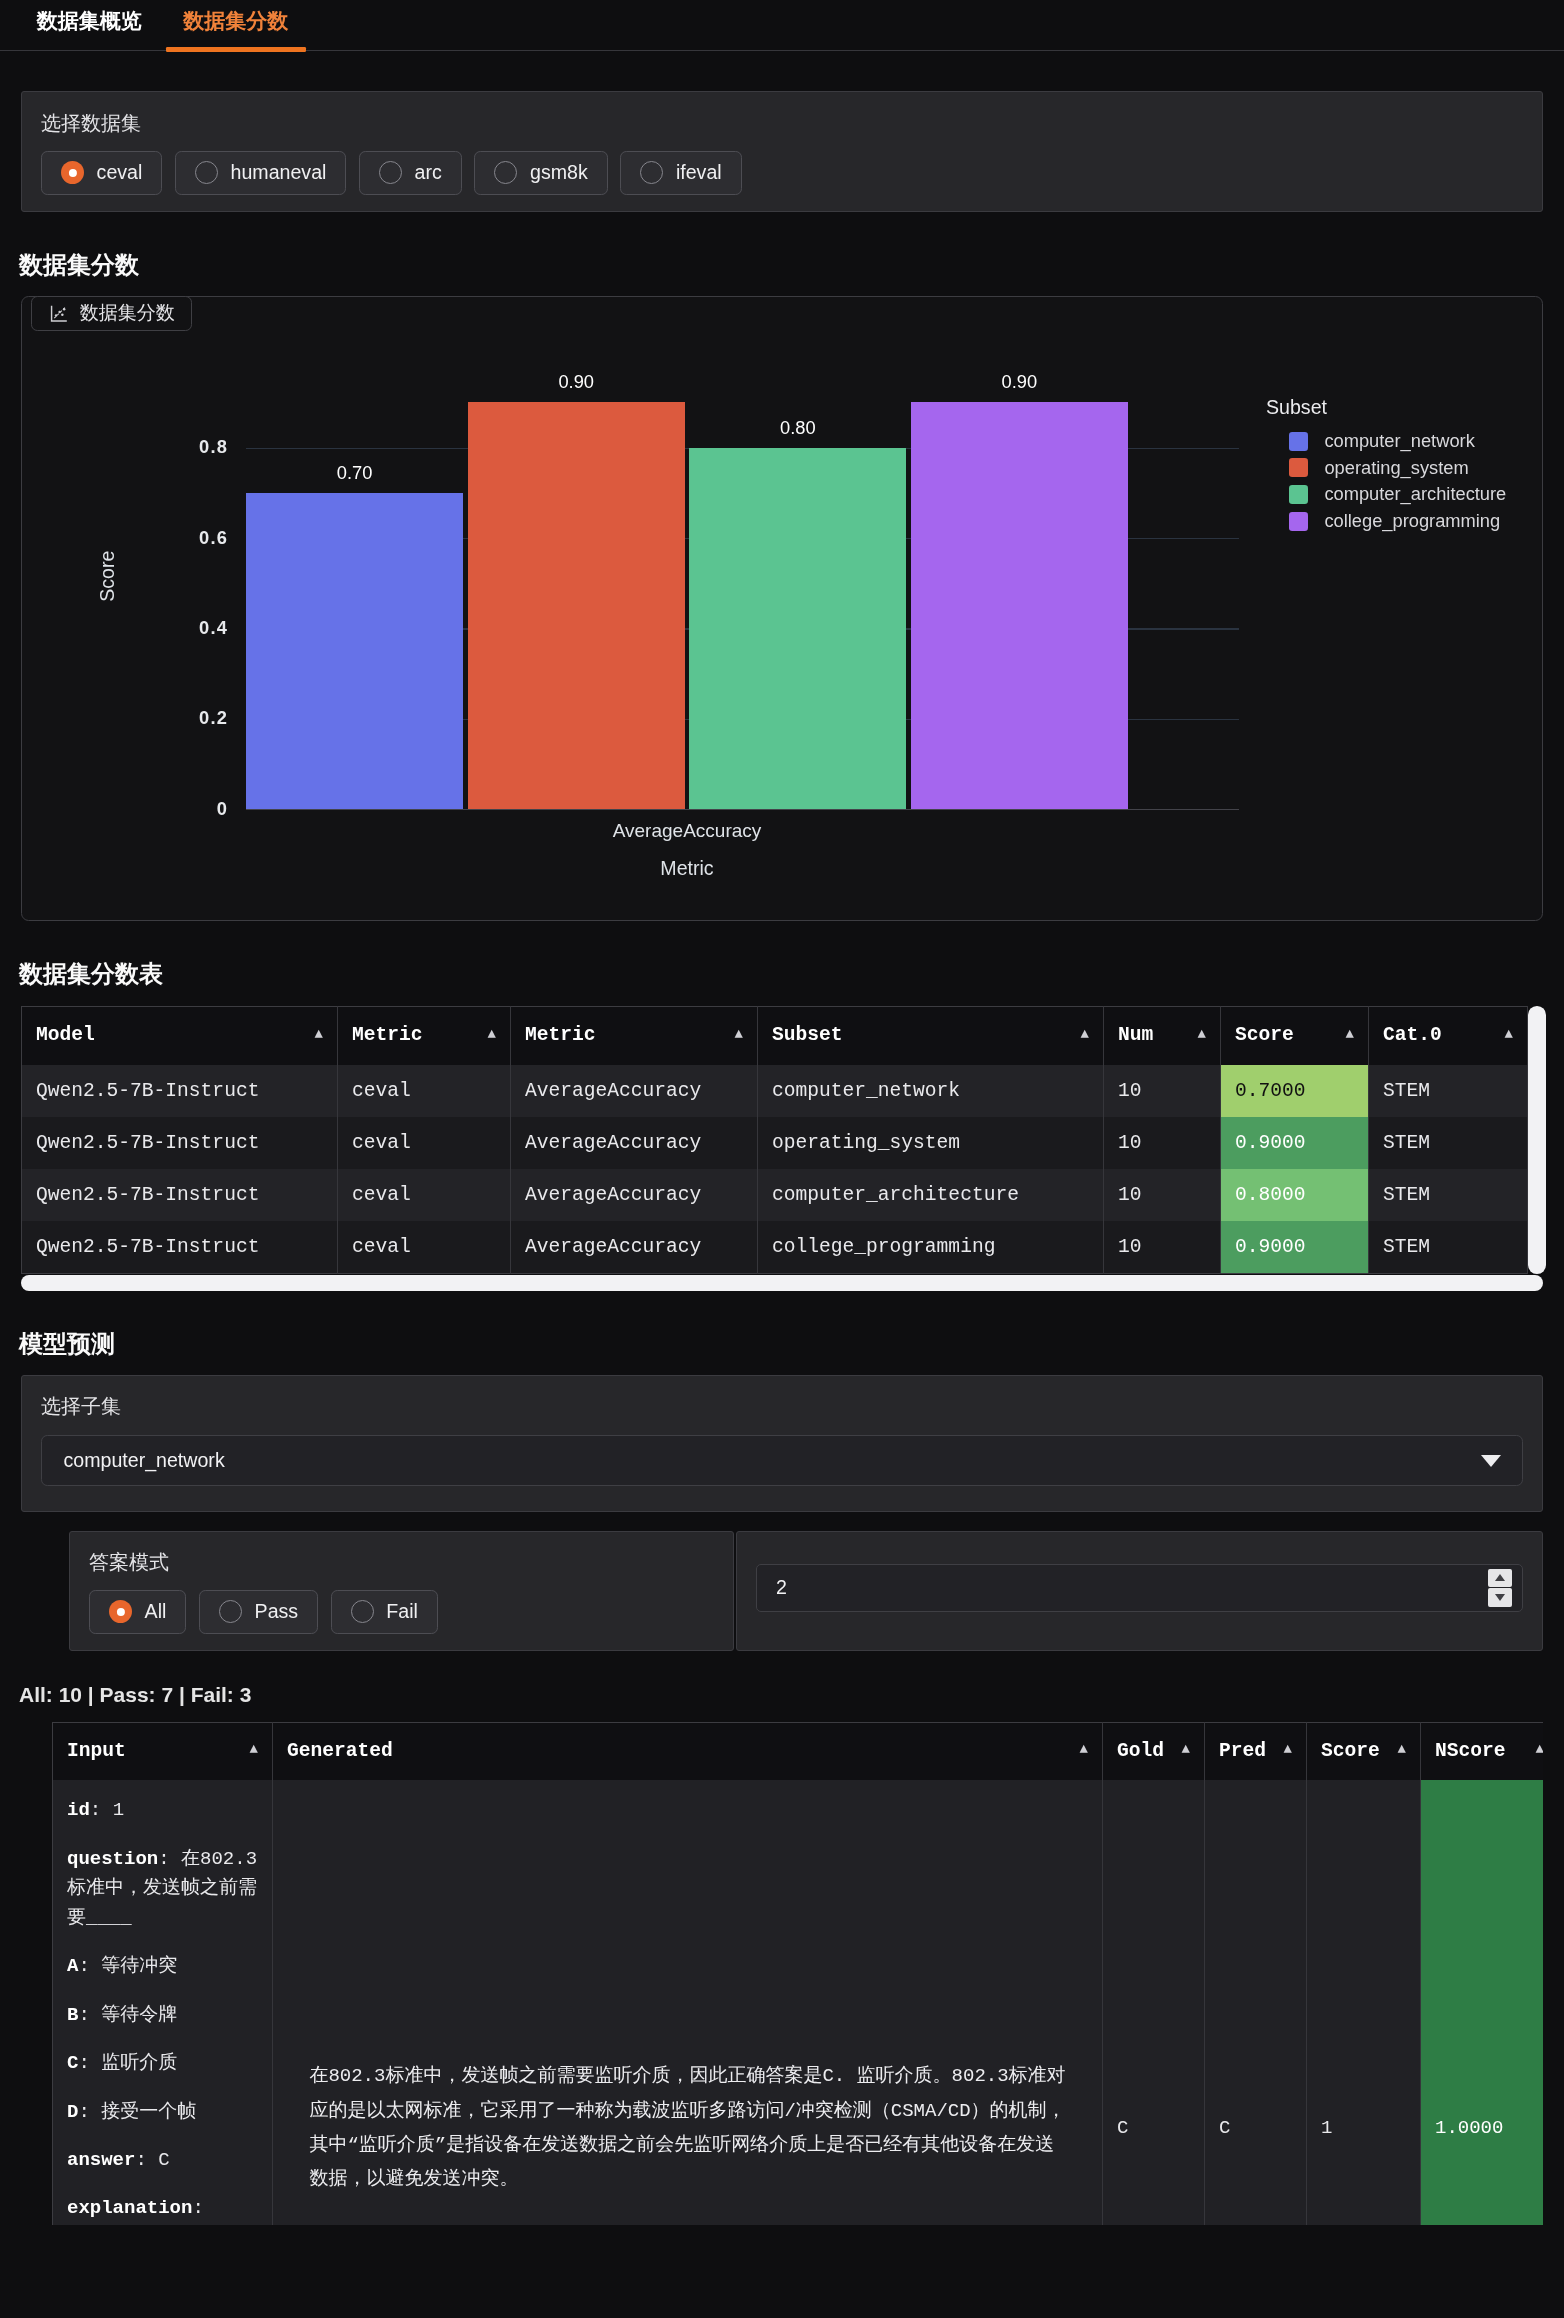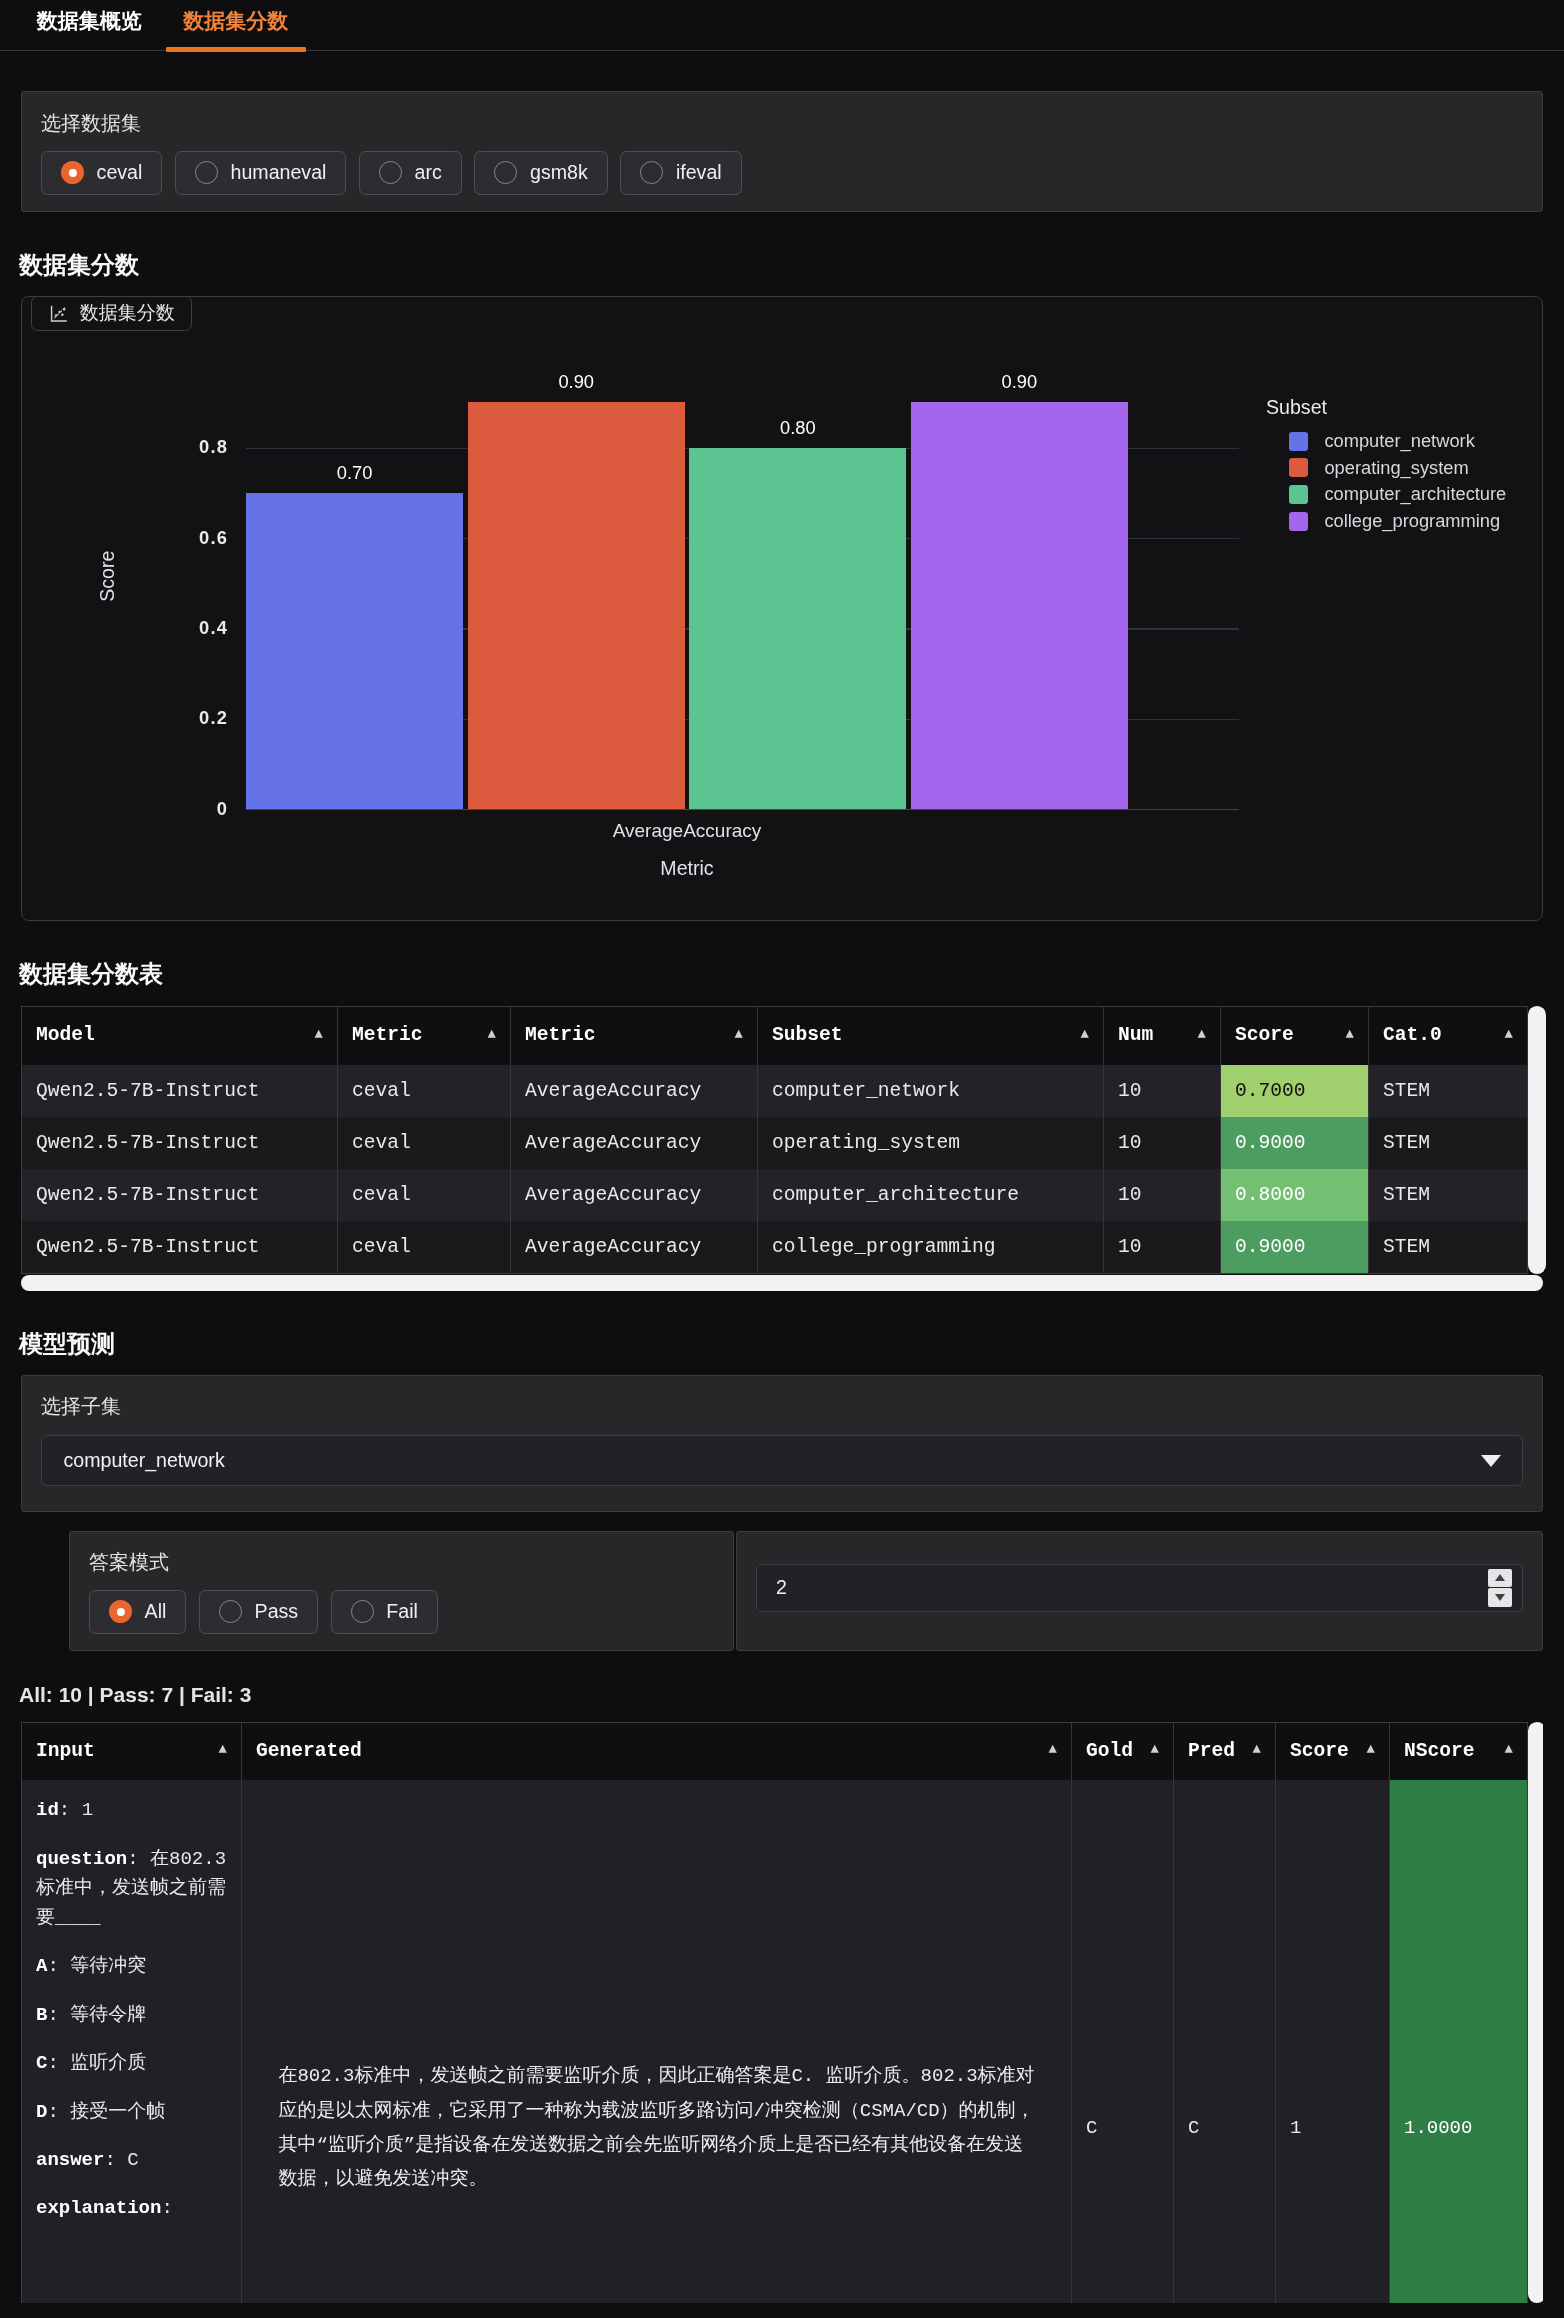--- a/index.html
+++ b/index.html
@@ -74,21 +74,21 @@
   .numbox { margin-top:15px; height:48px; background:#222226; border:1.3px solid #3f3f44; border-radius:5px; display:flex; align-items:center; padding:0 10px 0 19px; font-size:19.6px; color:#f2f2f4; }
   .spinner { margin-left:auto; width:24px; display:flex; flex-direction:column; gap:1.3px; cursor:pointer; }
   .spin-btn { height:18.3px; background:#e5e5e7; border-radius:1.9px; display:flex; align-items:center; justify-content:center; }
   .tri-up { width:0; height:0; border-left:5.7px solid transparent; border-right:5.7px solid transparent; border-bottom:7px solid #3f3f44; }
   .tri-down { width:0; height:0; border-left:5.7px solid transparent; border-right:5.7px solid transparent; border-top:7px solid #3f3f44; }
 
   .summary { margin:32px 0 0 19px; font-size:21px; font-weight:700; color:#e5e5e5; }
 
   
   .pred-outer { margin:14.5px 21px 0 21px; }
-  .pred-outer .table-main { height:581px; overflow:hidden; }
+  .pred-outer .table-main { height:503px; overflow:hidden;margin-left:31px; }
   .pred-table td { background:#212125; vertical-align:middle; height:696px; }
   .pred-table td.cell-input { vertical-align:top; padding-top:16.4px; font-size:19px; line-height:1.55; }
   .field { margin-bottom:19px; }
   .field .k { font-weight:700; color:#ffffff; }
   .cell-generated-text { font-size:19px; line-height:1.8; color:#ededf0; padding:0 11.4px; }
   .pred-table td.cell-generated { padding:15px 25px; }
   .mono-center { font-size:19px; }
 
 </style>
 </head>

